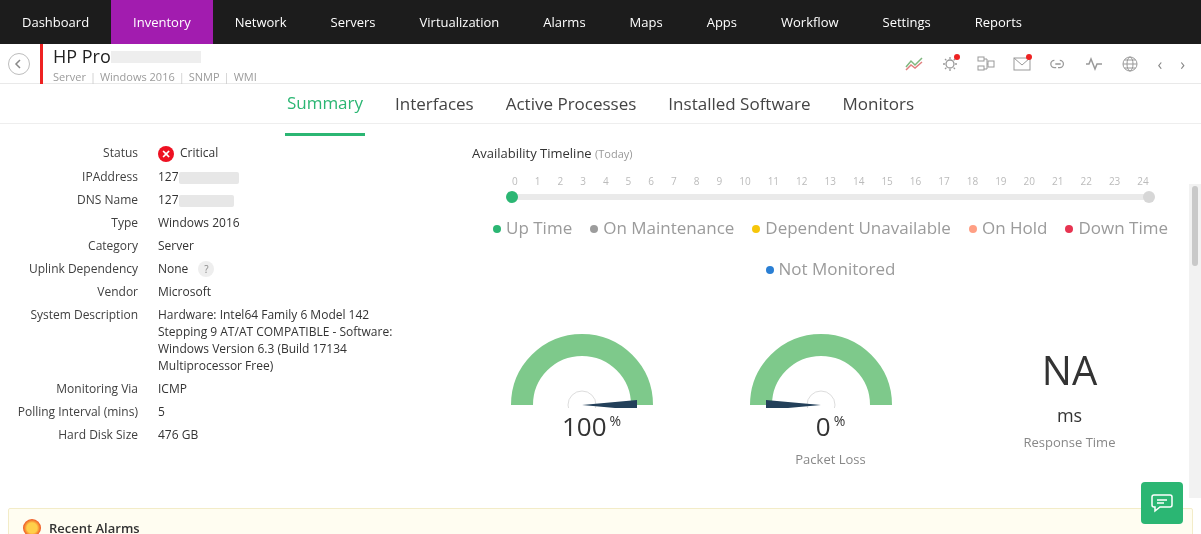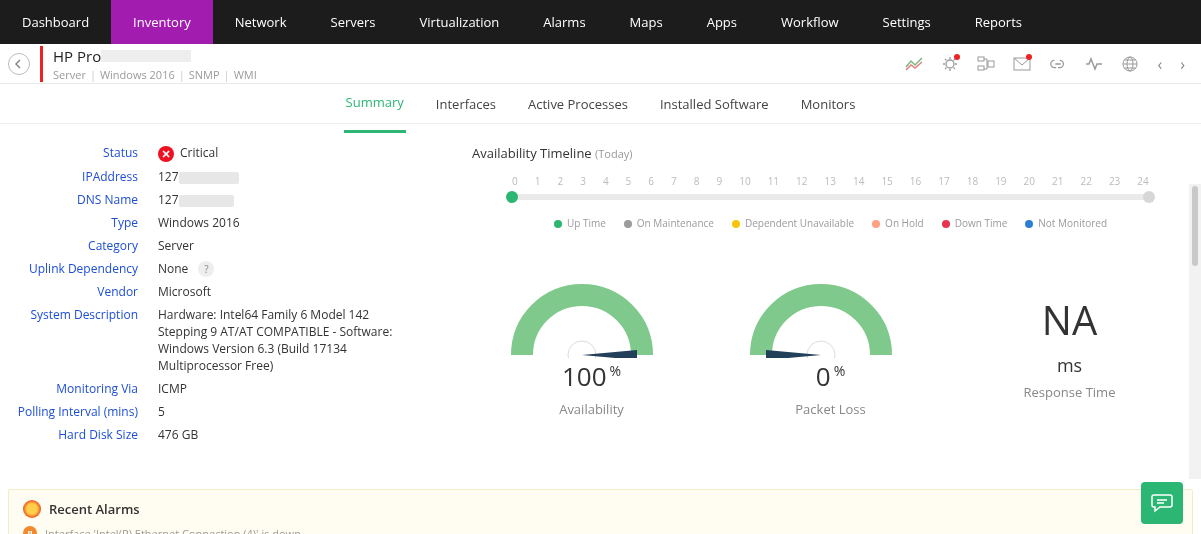--- a/index.html
+++ b/index.html
@@ -5,54 +5,54 @@
 html,body{margin:0;padding:0;font-family:"Segoe UI","Open Sans",Arial,sans-serif;font-size:12px;color:#333;background:#fff}
 *{box-sizing:border-box}
 
 .topnav{display:flex;background:#1c1c1c;color:#fff;height:44px;align-items:stretch}
 .topnav .item{padding:0 22px;display:flex;align-items:center;font-size:13px;cursor:pointer}
 .topnav .item.active{background:#a21caf;color:#fff}
 
 .header{display:flex;align-items:center;height:40px;border-bottom:1px solid #e9e9e9;padding:0 16px 0 8px}
 .back-btn{width:22px;height:22px;border:1px solid #bdbdbd;border-radius:50%;display:flex;align-items:center;justify-content:center;color:#777;cursor:pointer;font-size:12px}
 .title-block{margin-left:10px;border-left:3px solid #e22;padding-left:10px}
-.title-block .title{font-size:15px;color:#222;font-weight:500}
+.title-block .title{font-size:18px;color:#222;font-weight:500}
 .title-block .title .gray{color:#999;background:#eee;padding:0 2px}
 .crumbs{font-size:11px;color:#9b9b9b;margin-top:1px}
 .crumbs .sep{margin:0 4px;color:#ccc}
 .spacer{flex:1}
 .toolbar{display:flex;gap:18px;align-items:center;color:#888}
 .toolbar .ic{width:18px;height:18px;display:flex;align-items:center;justify-content:center;cursor:pointer;position:relative}
 .dot-red{position:absolute;top:-1px;right:-1px;width:6px;height:6px;border-radius:50%;background:#e22}
 .angle{font-size:16px;color:#888;cursor:pointer}
 
 .subtabs{display:flex;justify-content:center;gap:28px;height:40px;align-items:center;border-bottom:1px solid #eee}
-.subtabs .tab{color:#444;font-size:13px;cursor:pointer;padding:19px 2px}
+.subtabs .tab{color:#444;font-size:17px;cursor:pointer;padding:19px 2px}
 .subtabs .tab.active{color:#2bb673;border-bottom:3px solid #2bb673}
 
 .body{display:flex;padding:20px 12px 40px 12px;gap:30px}
 .left{width:430px}
 .right{flex:1;position:relative}
 .kv{display:flex;margin-bottom:6px;font-size:12px}
-.kv .k{width:146px;text-align:right;color:#1d4ed8;padding-right:20px}
+.kv .k{width:146px;text-align:right;color:#404040;padding-right:20px}
 .kv .v{flex:1;color:#333}
 .vmask{color:#333}
 .vmask .mask{background:#e7e7e7;border-radius:2px;display:inline-block;height:12px;vertical-align:middle}
 .crit-ico{display:inline-flex;width:16px;height:16px;border-radius:50%;background:#e12;color:#fff;align-items:center;justify-content:center;font-weight:700;font-size:11px;margin-right:6px;vertical-align:middle}
 .help-ico{display:inline-flex;width:16px;height:16px;border-radius:50%;background:#eee;color:#888;align-items:center;justify-content:center;font-size:10px;margin-left:10px}
 
 .avail-title{text-align:left;color:#333;font-size:13px;margin-bottom:12px}
 .avail-title .sub{color:#999;font-size:11px}
 .timeline{position:relative;margin:0 40px}
 .ticks{display:flex;justify-content:space-between;color:#bbb;font-size:10px;margin-bottom:6px}
 .track{position:relative;height:6px;background:#eaeaea;border-radius:3px}
 .dot{position:absolute;top:50%;transform:translate(-50%,-50%);width:12px;height:12px;border-radius:50%}
 .dot.green{background:#2bb673;left:0}
 .dot.gray{background:#d7d7d7;left:100%}
-.legend{display:flex;gap:18px;justify-content:center;flex-wrap:wrap;color:#9b9b9b;font-size:10px;margin-top:16px}
+.legend{display:flex;gap:18px;justify-content:center;flex-wrap:wrap;color:#9b9b9b;font-size:17px;margin-top:16px}
 .legend span::before{content:'';display:inline-block;width:8px;height:8px;border-radius:50%;margin-right:5px;vertical-align:middle}
 .lg-up::before{background:#2bb673}
 .lg-maint::before{background:#9c9c9c}
 .lg-dep::before{background:#f6c60a}
 .lg-hold::before{background:#ff9f84}
 .lg-down::before{background:#e73451}
 .lg-nm::before{background:#2a7fd4}
 
 .ga-row{display:flex;justify-content:space-around;margin-top:50px;text-align:center}
 .ga{width:170px}
@@ -258,21 +258,20 @@
     </div>
 
     <div class="ga-row">
       <div class="ga">
         <svg width="150" height="78" viewBox="0 0 150 78">
               <path d="M15 75 A60 60 0 0 1 135 75" fill="none" stroke="#7ec98b" stroke-width="22"></path>
               <circle cx="75" cy="75" r="14" fill="#fff" stroke="#ddd"></circle>
               <polygon points="75,75 130,70 130,80" fill="#23405a"></polygon>
             </svg>
         <div class="ga-val"><span>100</span><span class="unit">%</span></div>
-        <div class="ga-lbl">Availability</div>
       </div>
       <div class="ga">
         <svg width="150" height="78" viewBox="0 0 150 78">
               <path d="M15 75 A60 60 0 0 1 135 75" fill="none" stroke="#7ec98b" stroke-width="22"></path>
               <circle cx="75" cy="75" r="14" fill="#fff" stroke="#ddd"></circle>
               <polygon points="75,75 20,70 20,80" fill="#23405a"></polygon>
             </svg>
         <div class="ga-val"><span>0</span><span class="unit">%</span></div>
         <div class="ga-lbl">Packet Loss</div>
       </div>

